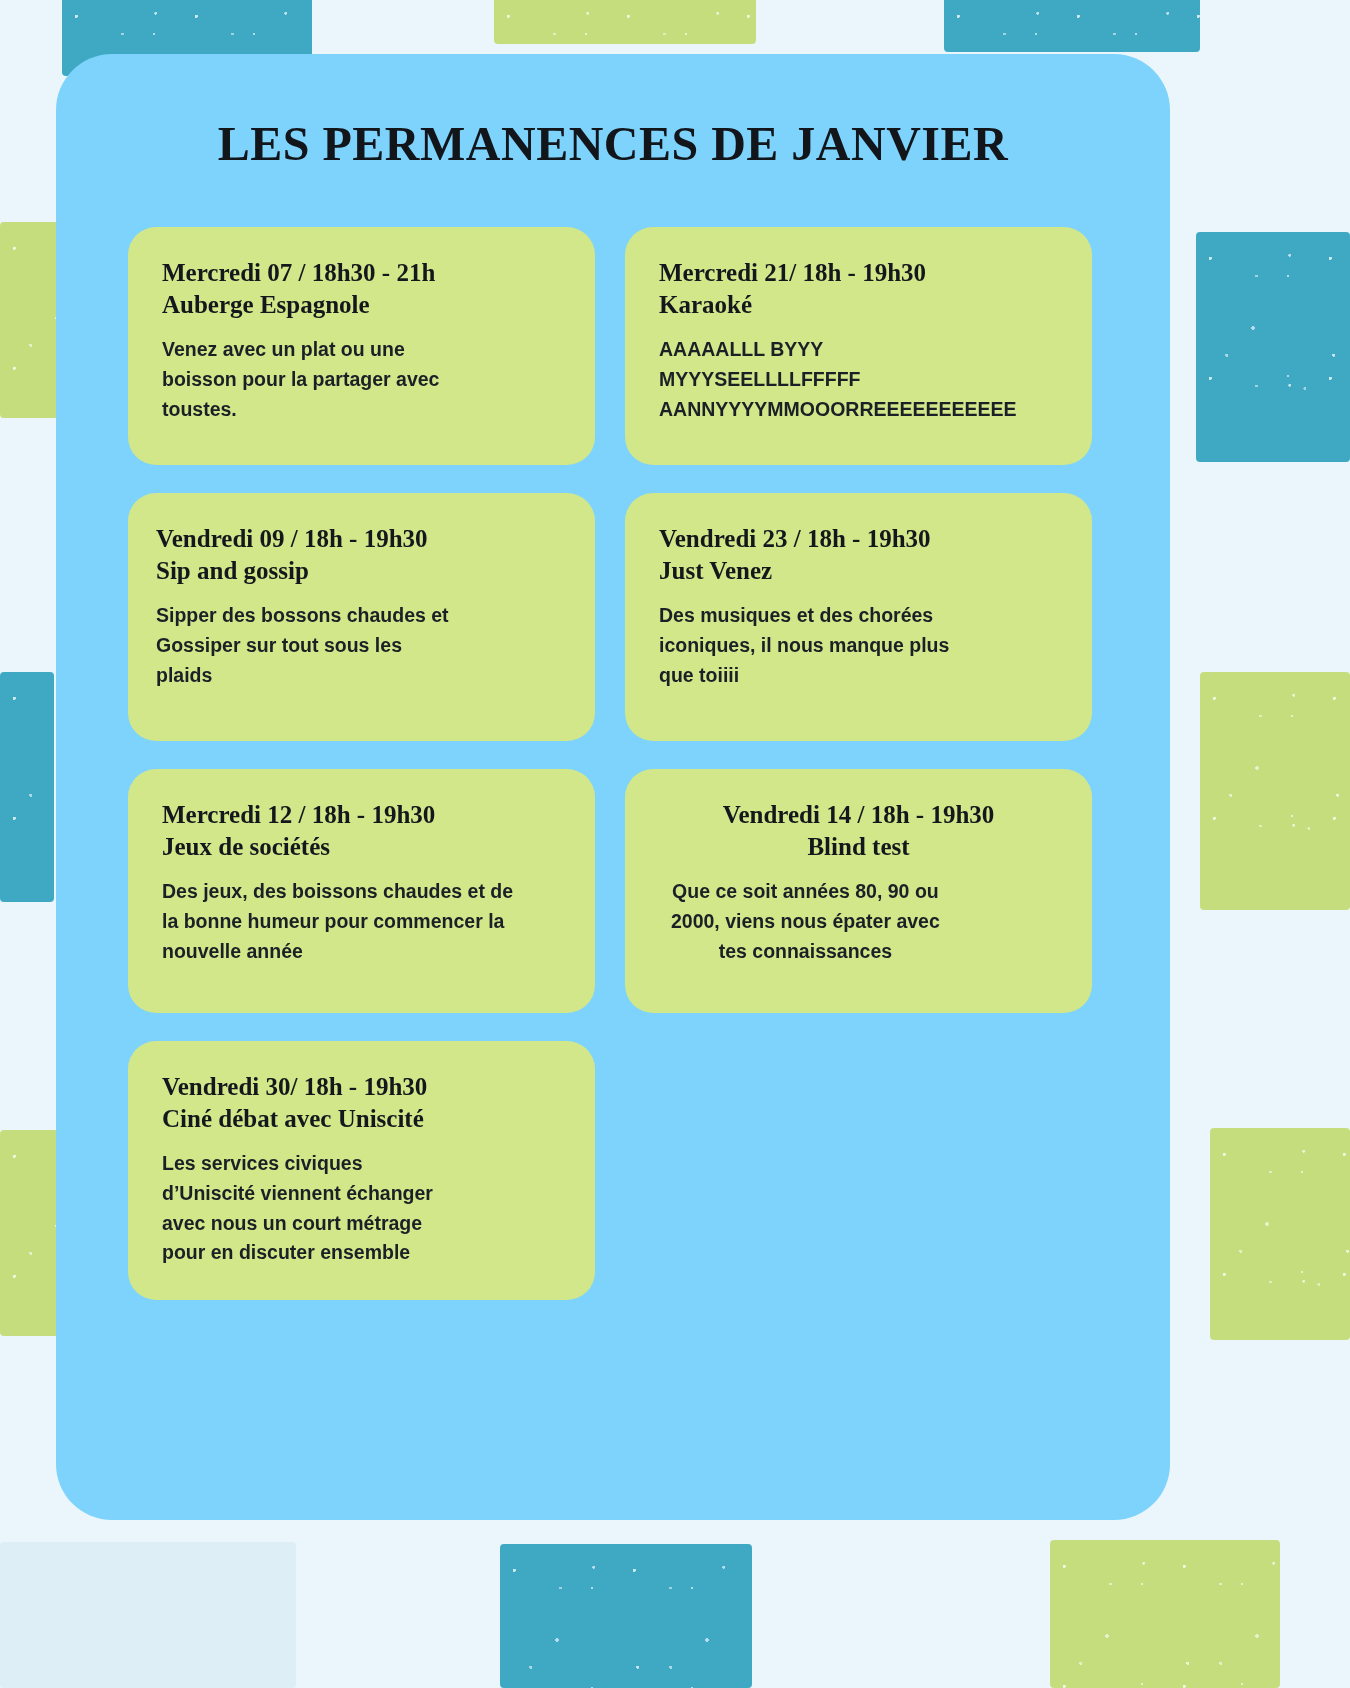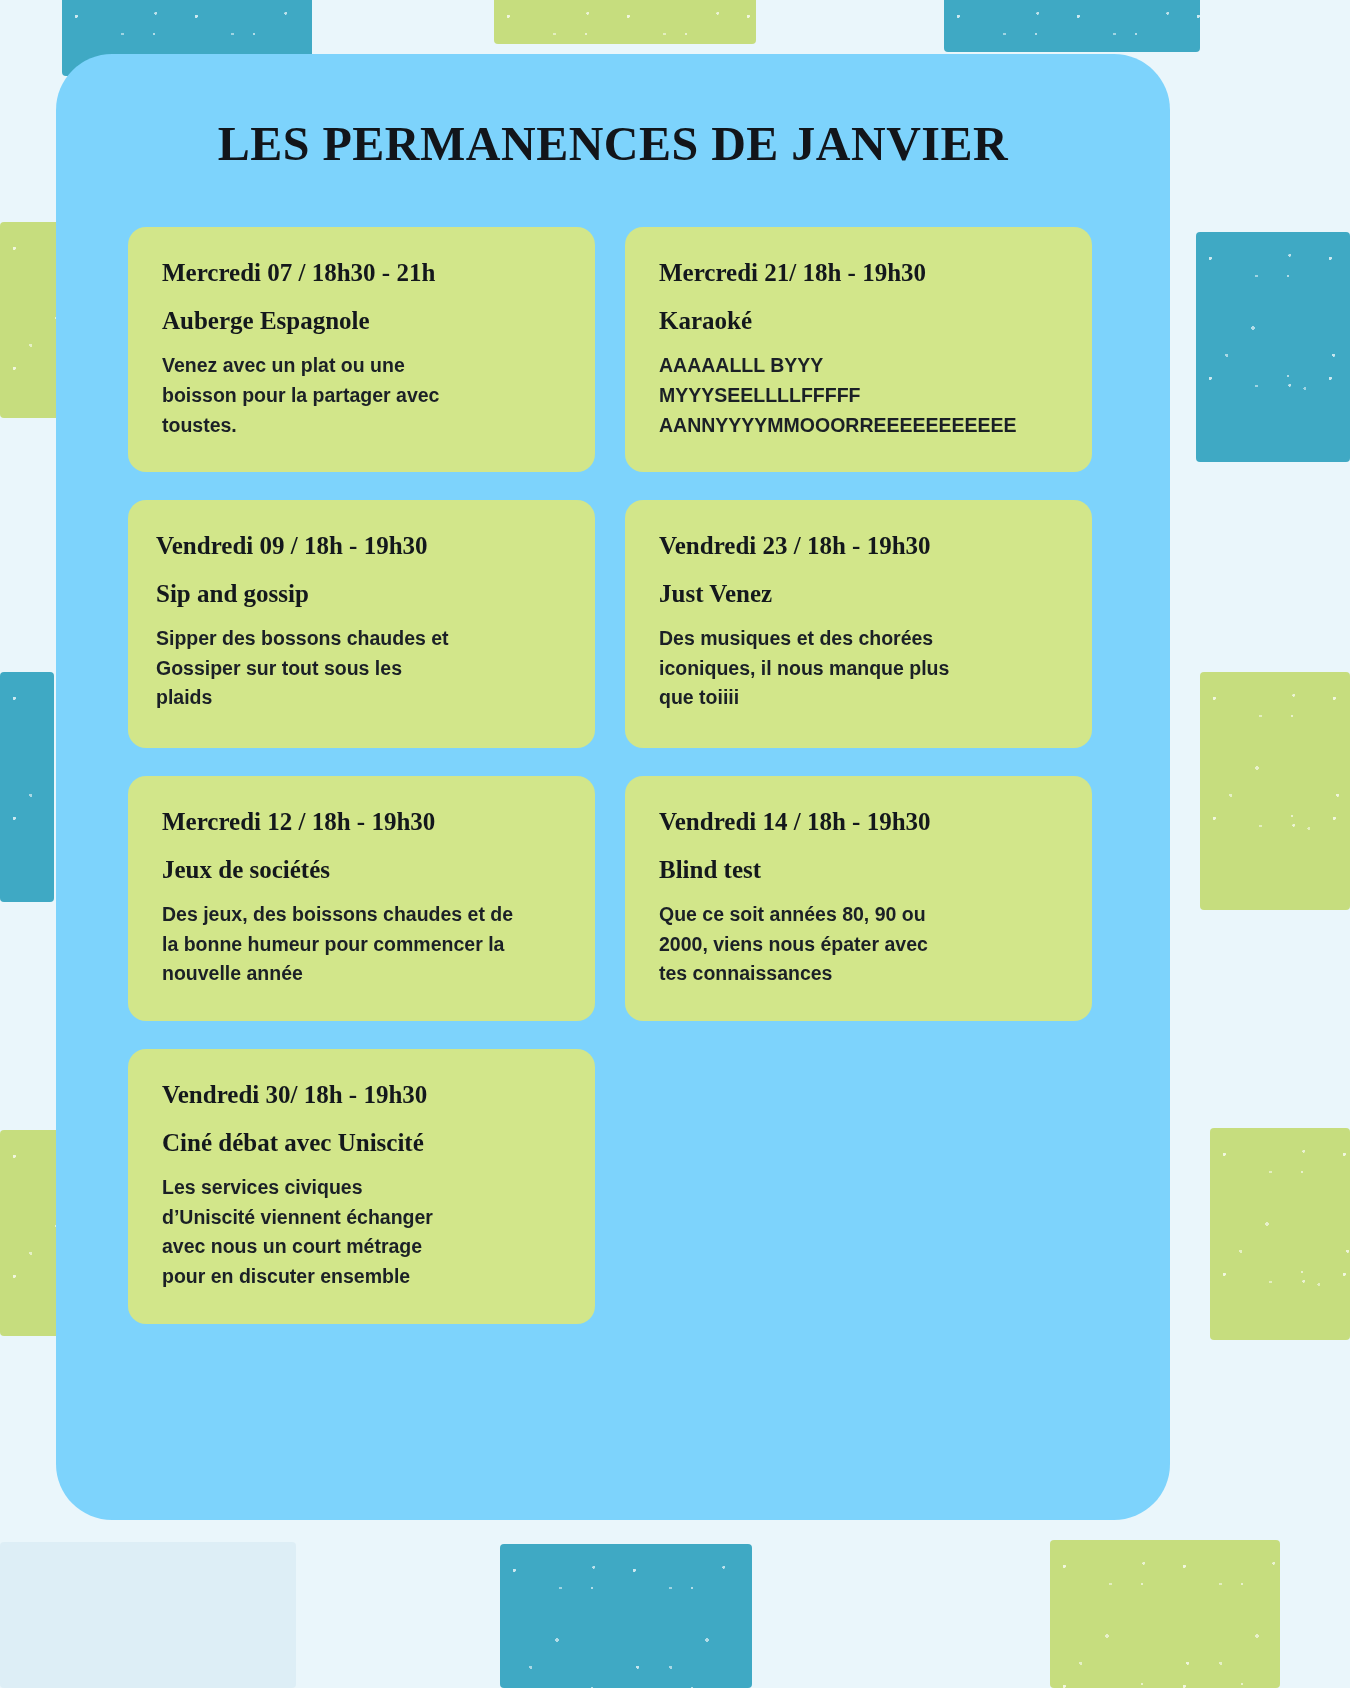--- a/index.html
+++ b/index.html
@@ -74,21 +74,21 @@
     display: grid;
     grid-template-columns: 1fr 1fr;
     column-gap: 30px;
     row-gap: 28px;
     padding: 0 78px 0 72px;
     box-sizing: border-box;
   }
 
   .event-card {
     background: #d2e68a;
-    border-radius: 18px;
+    border-radius: 28px;
     padding: 30px 34px 32px 34px;
     box-sizing: border-box;
     display: flex;
     flex-direction: column;
     justify-content: flex-start;
   }
 
   .event-when {
     font-family: "Liberation Serif", serif;
     font-weight: bold;
@@ -96,41 +96,41 @@
     color: #14181c;
     line-height: 1.28;
     margin: 0;
   }
   .event-name {
     font-family: "Liberation Serif", serif;
     font-weight: bold;
     font-size: 25px;
     color: #14181c;
     line-height: 1.28;
-    margin: 16px 0 14px 0;
+    margin: 0 0 14px 0;
   }
   .event-desc {
     font-family: "Liberation Sans", sans-serif;
     font-size: 19.5px;
     color: #1b2026;
     line-height: 1.52;
     margin: 0;
     max-width: 27ch;
     font-weight: bold;
   }
   .event-desc.wide { max-width: 33ch; }
 
   
   .c0 { min-height: 238px; }
   .c1 { min-height: 238px; }
   .c2 { min-height: 248px; padding-left: 28px; }
   .c3 { min-height: 248px; }
   .c4 { min-height: 232px; }
   .c5 { min-height: 232px; }
-  .c6 { min-height: 244px; }
+  .c6 { min-height: 244px; text-align: center; }
   .c7 { min-height: 244px; }
 </style>
 </head>
 <body>
 
 <div class="bg-layer">
   <div class="blk teal speck" style="left:62px;  top:-10px;  width:250px; height:86px;"></div>
   <div class="blk green speck" style="left:494px; top:-10px;  width:262px; height:54px;"></div>
   <div class="blk teal speck" style="left:944px; top:-10px;  width:256px; height:62px;"></div>
 

